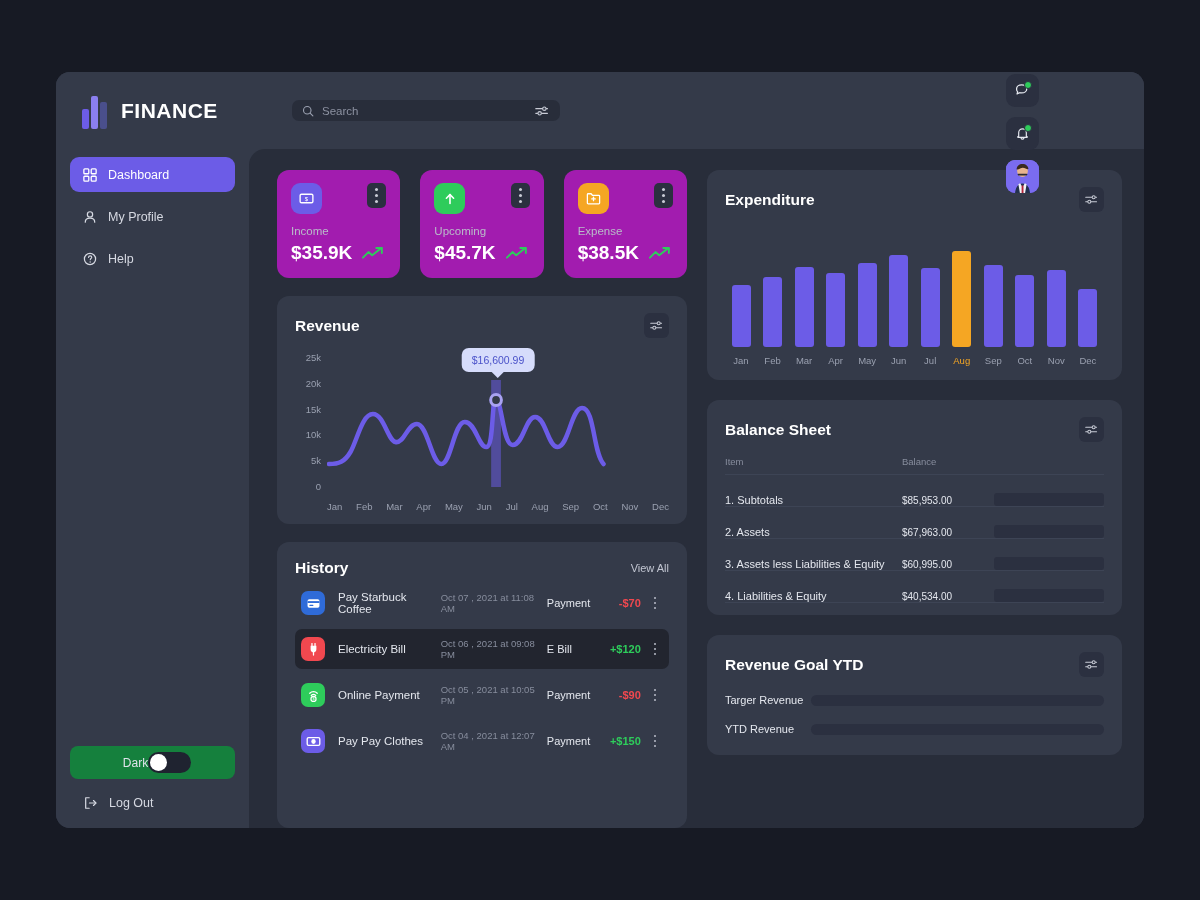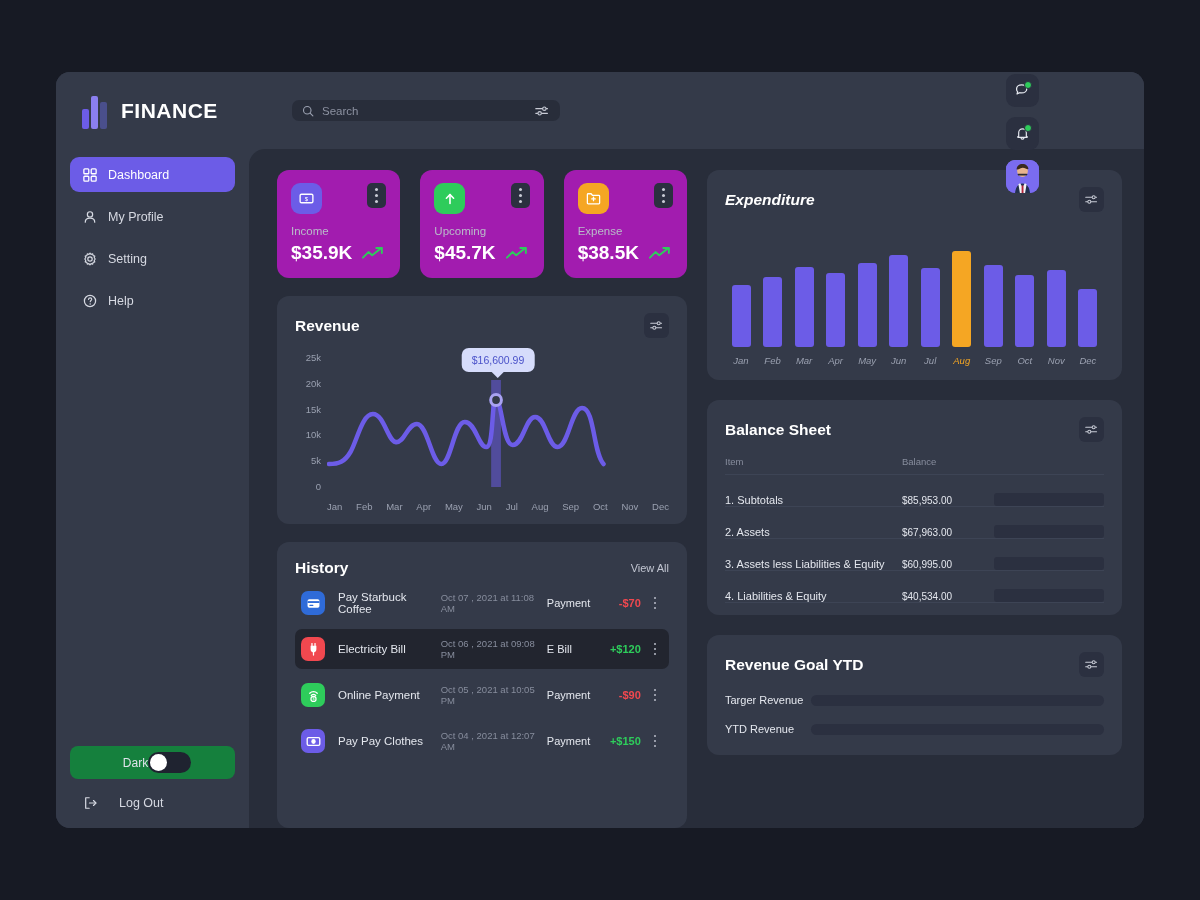--- a/index.html
+++ b/index.html
@@ -109,21 +109,21 @@
   .theme-label { color: #dfe2ea; font-size: 12px; }
   .switch {
     width: 43px; height: 21px; border-radius: 11px; background: #1f2330;
     position: relative;
   }
   .knob {
     position: absolute; left: 2px; top: 2px;
     width: 17px; height: 17px; border-radius: 50%; background: #ffffff;
   }
   .logout {
-    display: flex; align-items: center; gap: 21px;
+    display: flex; align-items: center; gap: 11px;
     padding: 0 13px; color: #d6d9e2; font-size: 12.5px;
   }
 
   
   .main {
     flex: 1; background: #282d3a;
     border-top-left-radius: 16px;
     padding: 21px 22px 0 28px;
     display: flex; gap: 20px;
     min-width: 0;
@@ -211,21 +211,21 @@
   .hist-amt { font-size: 11px; font-weight: bold; width: 42px; text-align: right; }
   .hist-amt.neg { color: #f1484f; }
   .hist-amt.pos { color: #2ecc5b; }
   .row-kebab {
     width: 14px; display: flex; flex-direction: column; align-items: center; gap: 2.5px;
     margin-left: 8px;
   }
   .row-kebab i { width: 2.5px; height: 2.5px; border-radius: 50%; background: #b9bdc9; display: block; }
 
   
-  .exp-card { padding: 17px 18px 14px 18px; font-style: italic; }
+  .exp-card { padding: 17px 18px 14px 18px; }
   .bars {
     display: flex; align-items: flex-end; justify-content: space-between;
     height: 136px; margin-top: 18px; padding: 0 4px;
   }
   .bar-col { display: flex; flex-direction: column; align-items: center; width: 24px; }
   .bar { width: 19px; border-radius: 3px; background: #6c5ce7; }
   .bar.hl { background: #f5a623; }
   .bar-lbl { color: #9aa0b0; font-size: 9.5px; margin-top: 8px; }
   .bar-lbl.hl { color: #f5a623; }
 
@@ -336,27 +336,20 @@
       </div>
 
       <div class="nav-item">
         <svg width="14" height="14" viewBox="0 0 16 16">
           <circle cx="8" cy="5" r="3" fill="none" stroke="#d6d9e2" stroke-width="1.4"></circle>
           <path d="M2.6 14c0-3 2.4-4.6 5.4-4.6s5.4 1.6 5.4 4.6" fill="none" stroke="#d6d9e2" stroke-width="1.4" stroke-linecap="round"></path>
         </svg>
         <span>My Profile</span>
       </div>
 
-      <div class="nav-item">
-        <svg width="14" height="14" viewBox="0 0 16 16">
-          <circle cx="8" cy="8" r="2.5" fill="none" stroke="#d6d9e2" stroke-width="1.4"></circle>
-          <path d="M8 1.2l1.2 1.5 1.9-.5.5 1.9 1.9.6-.7 1.8 1.2 1.5-1.2 1.5.7 1.8-1.9.6-.5 1.9-1.9-.5L8 14.8l-1.2-1.5-1.9.5-.5-1.9-1.9-.6.7-1.8L2 8l1.2-1.5-.7-1.8 1.9-.6.5-1.9 1.9.5z" fill="none" stroke="#d6d9e2" stroke-width="1.3" stroke-linejoin="round"></path>
-        </svg>
-        <span>Setting</span>
-      </div>
 
       <div class="nav-item">
         <svg width="14" height="14" viewBox="0 0 16 16">
           <circle cx="8" cy="8" r="6.4" fill="none" stroke="#d6d9e2" stroke-width="1.4"></circle>
           <path d="M6.3 6.2c.1-1.1 1-1.8 1.9-1.8 1 0 1.8.7 1.8 1.6 0 1.4-1.7 1.5-1.7 2.8" fill="none" stroke="#d6d9e2" stroke-width="1.3" stroke-linecap="round"></path>
           <circle cx="8.2" cy="11.4" r=".8" fill="#d6d9e2"></circle>
         </svg>
         <span>Help</span>
       </div>
 

